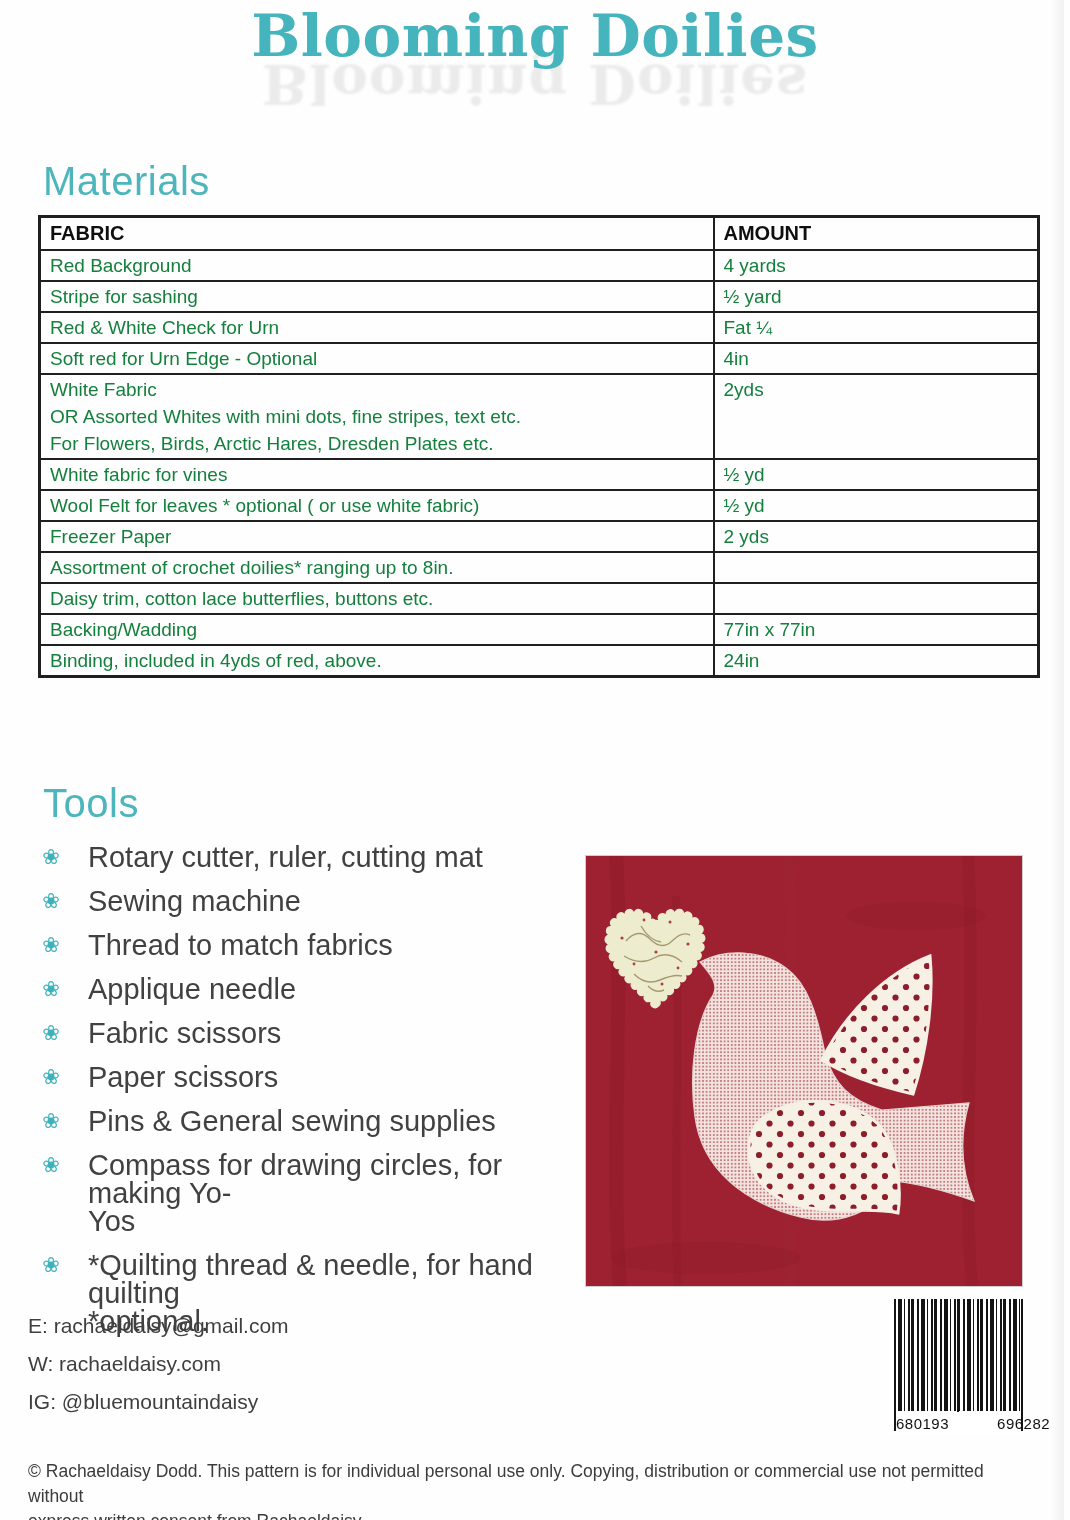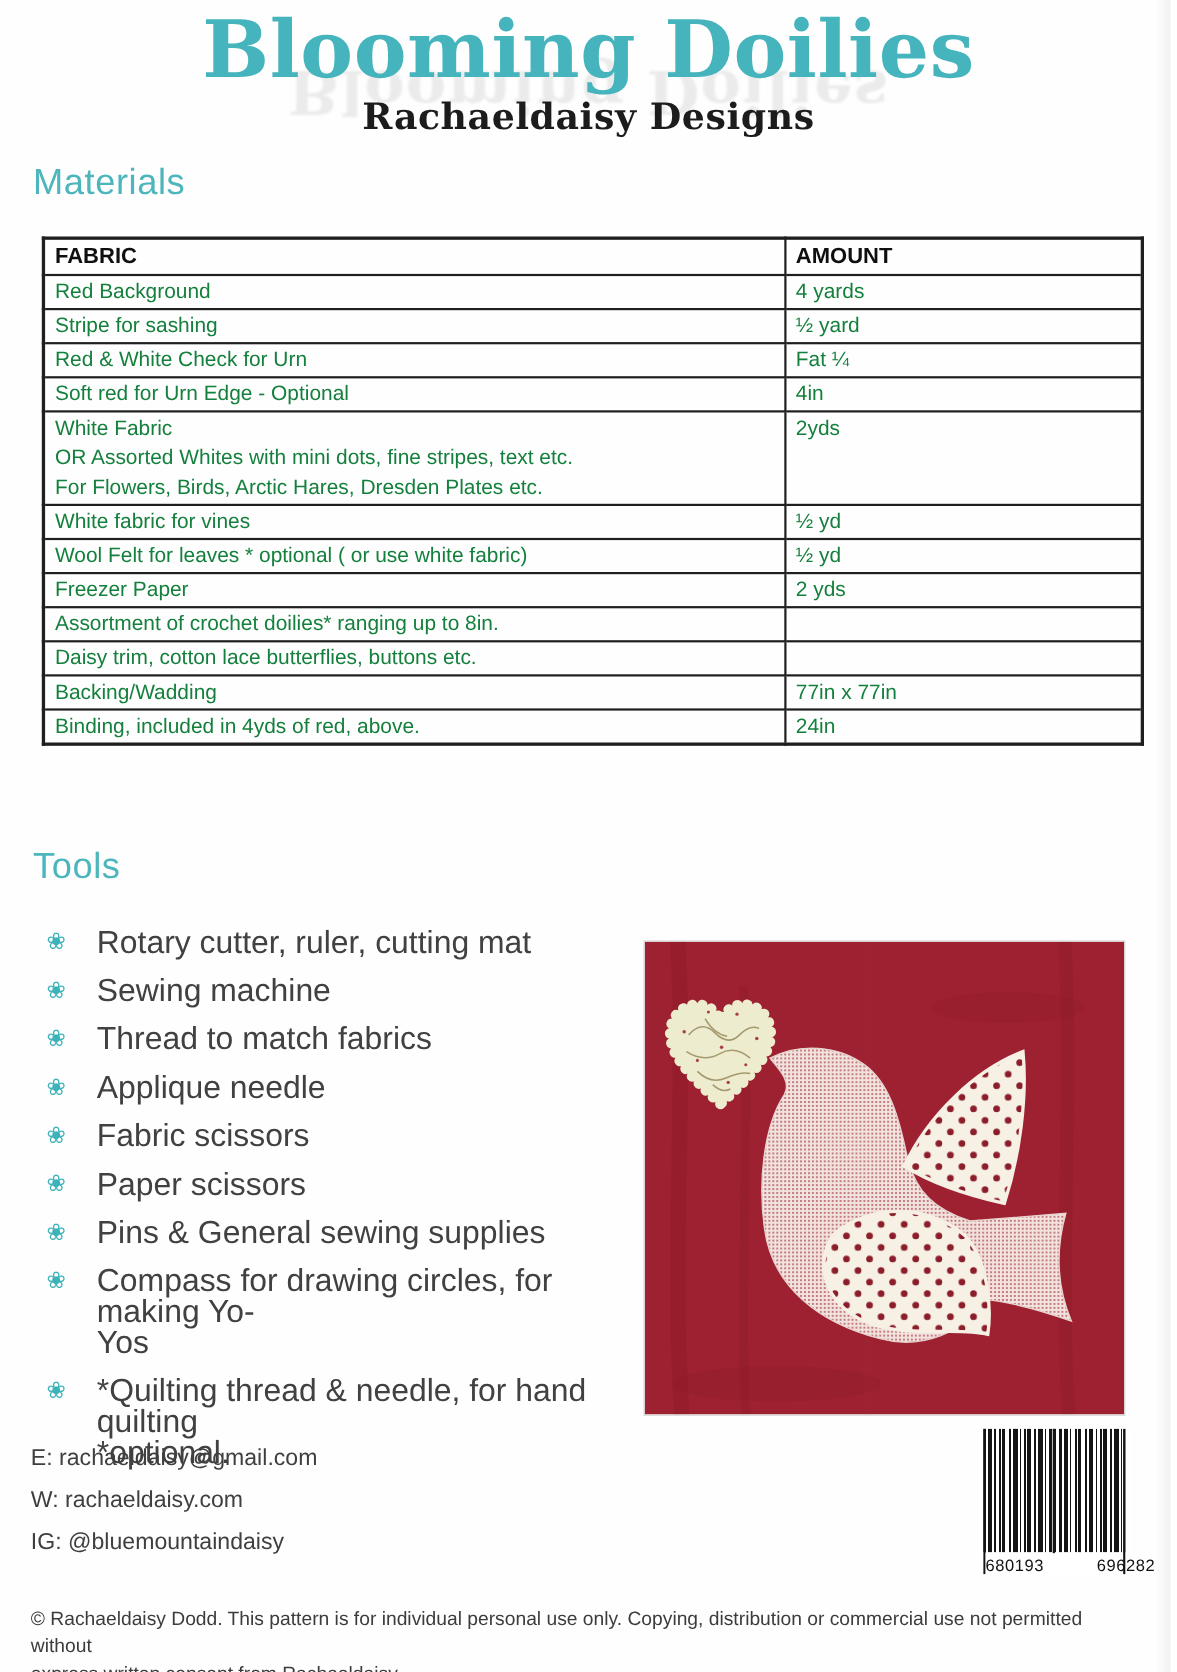--- a/index.html
+++ b/index.html
@@ -15,31 +15,31 @@
   }
   
   .ghost{
     position:absolute;top:52px;left:0;right:0;text-align:center;
     font-family:"DejaVu Serif",serif;font-weight:bold;font-size:55px;
     color:rgba(125,125,125,0.15);transform:scaleY(-1);filter:blur(1.2px);
     letter-spacing:1px;pointer-events:none;
   }
   .title{
     position:absolute;top:2px;left:0;right:0;text-align:center;margin:0;
-    font-family:"DejaVu Serif",serif;font-weight:bold;font-size:72px;
+    font-family:"DejaVu Serif",serif;font-weight:bold;font-size:58px;
     color:#45b4bc;letter-spacing:0.5px;
   }
   .subtitle{
     position:absolute;top:86px;left:0;right:0;text-align:center;margin:0;
     font-family:"DejaVu Serif",serif;font-weight:bold;font-size:33px;
     color:#1c1c1c;letter-spacing:0.5px;
   }
   .section-h{
-    position:absolute;margin:0;left:30px;
-    font-size:33px;font-weight:400;color:#4db6bd;letter-spacing:0.5px;
+    position:absolute;margin:13px;left:30px;
+    font-size:40px;font-weight:400;color:#4db6bd;letter-spacing:0.5px;
   }
   .materials-h{top:146px;}
   .tools-h{top:768px;}
   
   table.materials{
     position:absolute;left:38px;top:215px;width:999px;
     border-collapse:collapse;table-layout:fixed;
     border:3px solid #1f1f1f;
   }
   table.materials th, table.materials td{
@@ -95,21 +95,20 @@
     font-size:17.5px;line-height:25px;color:#3c3c3c;white-space:pre-line;
   }
 </style>
 </head>
 <body>
 
 <div class="page">
 
   <div class="ghost">Blooming Doilies</div>
   <h1 class="title">Blooming Doilies</h1>
-  <h2 class="subtitle">Rachaeldaisy Designs</h2>
 
   <h3 class="section-h materials-h">Materials</h3>
 
   <table class="materials">
     <colgroup>
         <col class="c-fabric">
         <col class="c-amount">
       </colgroup>
     <thead>
       <tr>

